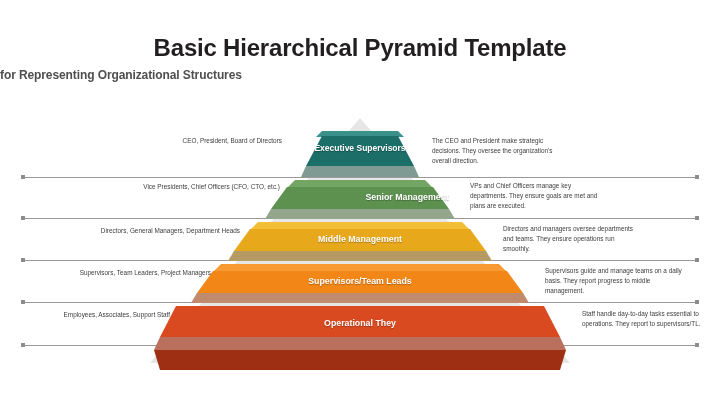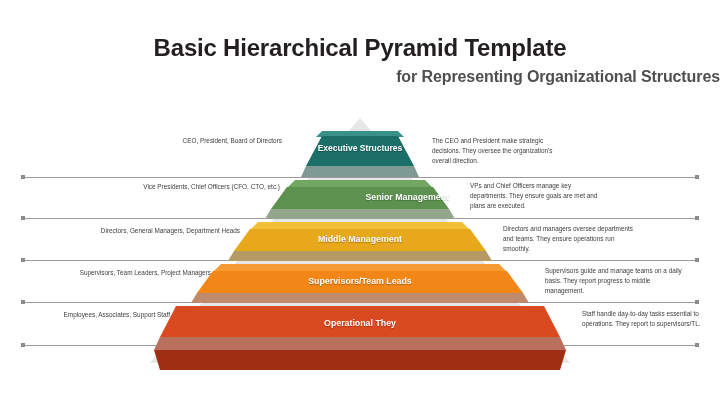--- a/index.html
+++ b/index.html
@@ -14,22 +14,22 @@
 
   
   .title{
     position:absolute;left:0;top:34px;width:720px;
     text-align:center;
     font-size:24px;font-weight:bold;color:#231f20;
     letter-spacing:-0.2px;
   }
   .subtitle{
     position:absolute;left:0;top:68px;width:720px;
-    text-align:right;
-    font-size:16px;font-weight:bold;color:#4f4f4f;
+    text-align:left;
+    font-size:12px;font-weight:bold;color:#4f4f4f;
     letter-spacing:-0.1px;
   }
 
   
   .rule{
     position:absolute;height:1px;background:#9a9a9a;
   }
   .rule .cap{
     position:absolute;top:-2px;width:4px;height:4px;background:#8c8c8c;
   }
@@ -115,21 +115,21 @@
     </g>
 
     <g>
       <polygon points="184,306 536,306 544,314 176,314" fill="#e0garbage" fill-opacity="0"></polygon>
       <polygon points="176,306 544,306 560,337 160,337" fill="#da4a21"></polygon>
       <polygon points="160,337 560,337 566,350 154,350" fill="#b9705c"></polygon>
       <polygon points="154,350 566,350 560,370 160,370" fill="#9e2f12"></polygon>
     </g>
   </svg>
 
-  <div class="label" style="left:306px;top:143px;width:108px;font-size:8.5px;position:absolute;text-align:center;color:#fff;font-weight:bold;line-height:1.25;text-shadow:0 1px 1px rgba(0,0,0,.3);">Executive Structures</div>
+  <div class="label" style="left:306px;top:143px;width:108px;font-size:8.5px;position:absolute;text-align:center;color:#fff;font-weight:bold;line-height:1.25;text-shadow:0 1px 1px rgba(0,0,0,.3);">Executive Supervisors</div>
 
   <div class="label" style="left:271px;top:192px;width:178px;font-size:8.8px;position:absolute;text-align:right;color:#fff;font-weight:bold;text-shadow:0 1px 1px rgba(0,0,0,.3);">Senior Management</div>
 
   <div class="label" style="left:197px;top:276px;width:326px;font-size:8.8px;position:absolute;text-align:center;color:#fff;font-weight:bold;text-shadow:0 1px 1px rgba(0,0,0,.3);">Supervisors/Team Leads</div>
 
   <div class="label" style="left:234px;top:234px;width:252px;font-size:8.8px;position:absolute;text-align:center;color:#fff;font-weight:bold;text-shadow:0 1px 1px rgba(0,0,0,.3);">Middle Management</div>
 
   <div class="label" style="left:176px;top:318px;width:368px;font-size:8.8px;position:absolute;text-align:center;color:#fff;font-weight:bold;text-shadow:0 1px 1px rgba(0,0,0,.3);">Operational They</div>
 
   <div class="side-text left" style="left:150px;top:136px;width:132px;">CEO, President, Board of Directors</div>

